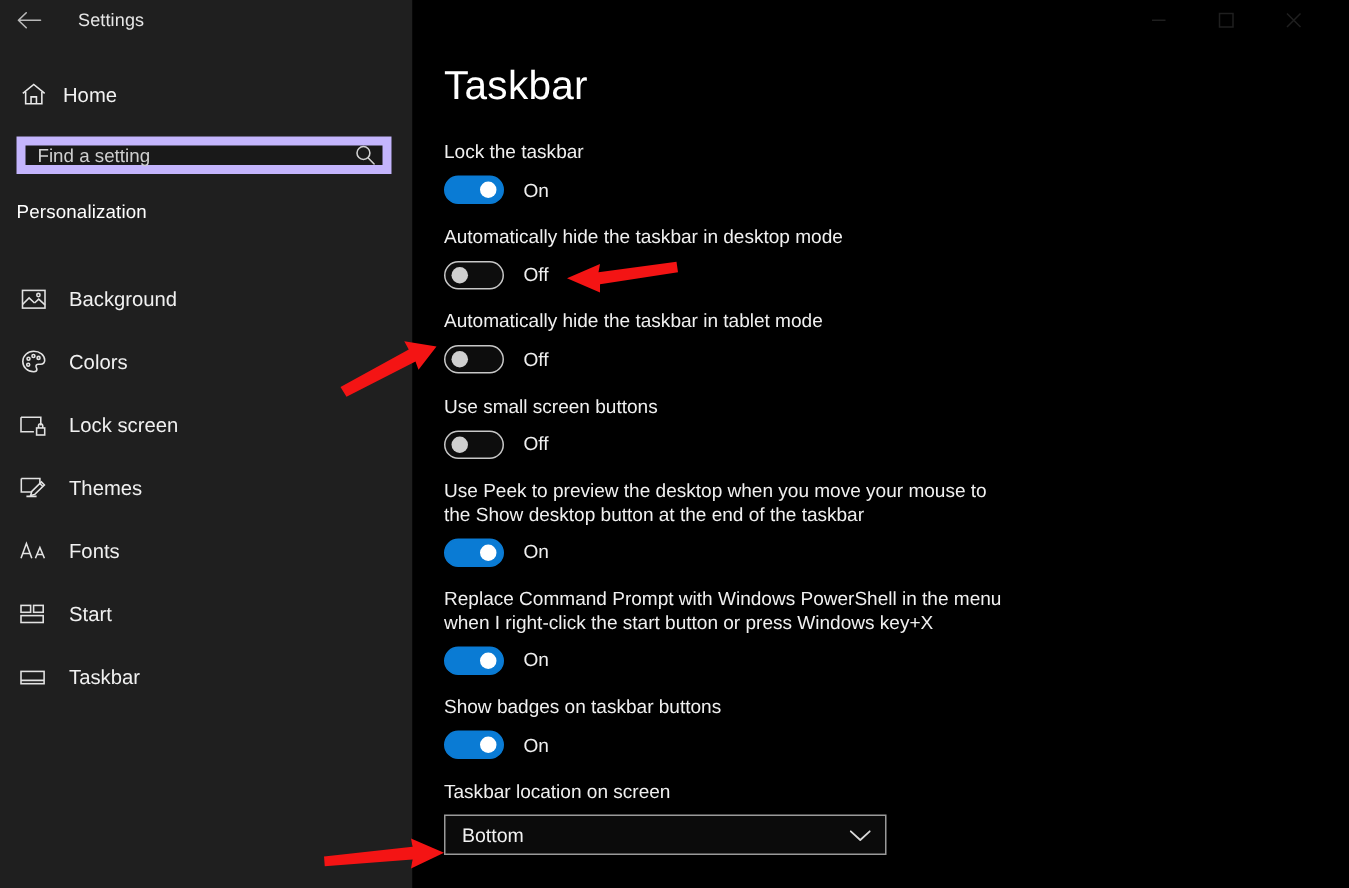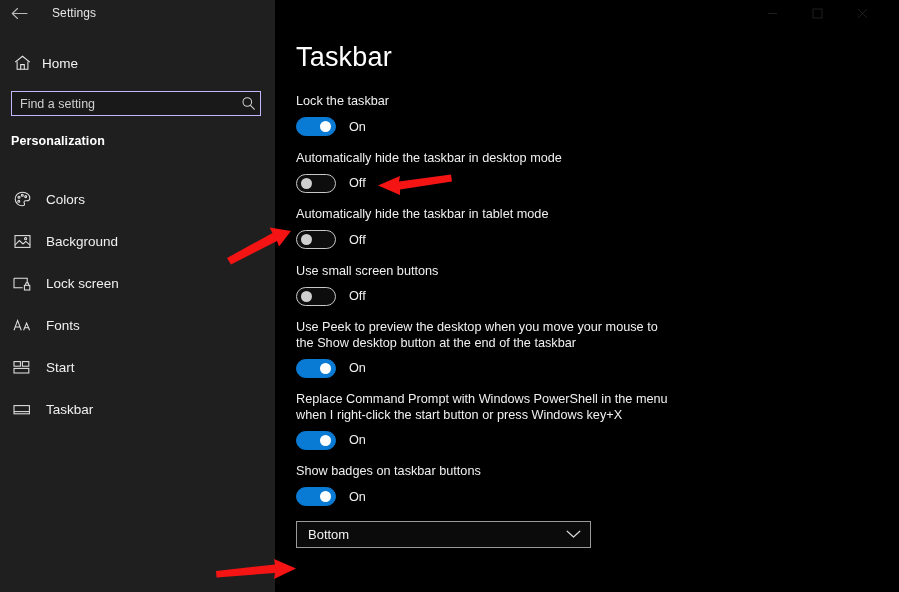--- a/index.html
+++ b/index.html
@@ -95,21 +95,21 @@
   .home-label {
     font-size: 13.5px;
     color: #f2f2f2;
     margin-left: 2px;
   }
   .search-wrap {
     position: absolute;
     top: 65px; left: 11px;
     width: 250px;
     height: 25px;
-    border: 1px solid #c4b5fd;
+    border: 6px solid #c4b5fd;
     background: #191919;
     display: flex;
     align-items: center;
     box-sizing: border-box;
   }
   .search-input {
     flex: 1;
     background: transparent;
     border: none;
     outline: none;
@@ -123,21 +123,21 @@
     width: 24px;
     display: flex;
     align-items: center;
     justify-content: center;
     color: #d0d0d0;
   }
   .section-title {
     position: absolute;
     top: 108px; left: 11px;
     font-size: 12.5px;
-    font-weight: bold;
+    font-weight: normal;
     color: #ffffff;
     letter-spacing: .1px;
   }
   .navlist {
     position: absolute;
     top: 152px; left: 0;
     width: 275px;
   }
   .navitem {
     height: 42px;
@@ -315,54 +315,65 @@
       </svg>
     </div>
   </div>
 
   <div class="section-title">Personalization</div>
 
   <div class="navlist">
 
     <div class="navitem">
       <div class="nav-icon">
+        <svg width="17" height="15" viewBox="0 0 17 15" fill="none" stroke="currentColor" stroke-width="1.05">
+          <rect x="1" y="1.6" width="15" height="11.8"></rect>
+          <path d="M1 11 L5.4 6.6 L9 10"></path>
+          <path d="M9 10 L11.8 7.4 L16 11.2"></path>
+          <circle cx="11.6" cy="4.7" r="1.1"></circle>
+        </svg>
+      </div>
+      <div class="nav-label">Background</div>
+    </div>
+
+    <div class="navitem">
+      <div class="nav-icon">
         <svg width="17" height="16" viewBox="0 0 17 16" fill="none" stroke="currentColor" stroke-width="1.05">
           <path d="M8.5 1.2 C4.4 1.2 1.2 4.2 1.2 8 C1.2 11.8 4.4 14.8 8.5 14.8 C9.9 14.8 10.6 14 10.6 13.2 C10.6 12.4 10 12 10 11.2 C10 10.4 10.7 9.8 11.6 9.8 H13 C14.9 9.8 15.8 8.8 15.8 7.2 C15.8 3.9 12.6 1.2 8.5 1.2 Z"></path>
           <circle cx="5" cy="6.2" r="1"></circle>
           <circle cx="8.3" cy="4.3" r="1"></circle>
           <circle cx="11.7" cy="5.6" r="1"></circle>
           <circle cx="4.8" cy="10.2" r="1"></circle>
         </svg>
       </div>
       <div class="nav-label">Colors</div>
     </div>
 
     <div class="navitem">
       <div class="nav-icon">
-        <svg width="17" height="15" viewBox="0 0 17 15" fill="none" stroke="currentColor" stroke-width="1.05">
-          <rect x="1" y="1.6" width="15" height="11.8"></rect>
-          <path d="M1 11 L5.4 6.6 L9 10"></path>
-          <path d="M9 10 L11.8 7.4 L16 11.2"></path>
-          <circle cx="11.6" cy="4.7" r="1.1"></circle>
-        </svg>
-      </div>
-      <div class="nav-label">Background</div>
-    </div>
-
-    <div class="navitem">
-      <div class="nav-icon">
         <svg width="18" height="15" viewBox="0 0 18 15" fill="none" stroke="currentColor" stroke-width="1.05">
           <path d="M1 2.2 H14.2 V7.6 M1 2.2 V11.8 H9.6"></path>
           <rect x="11.4" y="9.3" width="5.4" height="4.7"></rect>
           <path d="M12.7 9.3 V7.9 a1.4 1.4 0 0 1 2.8 0 V9.3"></path>
         </svg>
       </div>
       <div class="nav-label">Lock screen</div>
     </div>
 
+    <div class="navitem">
+      <div class="nav-icon">
+        <svg width="18" height="16" viewBox="0 0 18 16" fill="none" stroke="currentColor" stroke-width="1.05">
+          <path d="M1.2 2 H13.6 V6.2 M1.2 2 V11 H8.4"></path>
+          <path d="M4.6 13.9 H11.4"></path>
+          <path d="M8.2 10.6 L14.6 4.3 L16.6 6.3 L10.2 12.6 L7.4 13.4 Z" fill="none"></path>
+          <path d="M13.6 5.3 L15.6 7.3"></path>
+        </svg>
+      </div>
+      <div class="nav-label">Themes</div>
+    </div>
 
     <div class="navitem">
       <div class="nav-icon">
         <svg width="19" height="15" viewBox="0 0 19 15" fill="none" stroke="currentColor" stroke-width="1.05">
           <path d="M1 12.2 L4.6 2.4 L8.2 12.2"></path>
           <path d="M2.3 9 H7"></path>
           <path d="M10.6 12.2 L13.6 5 L16.6 12.2"></path>
           <path d="M11.7 9.7 H15.5"></path>
         </svg>
       </div>
@@ -462,20 +473,21 @@
       <div class="setting-label">Show badges on taskbar buttons</div>
       <div class="toggle-row">
         <div class="toggle on">
             <span class="knob"></span>
           </div>
         <div class="toggle-state">On</div>
       </div>
     </div>
 
     <div class="setting">
+      <div class="setting-label">Taskbar location on screen</div>
       <div class="dropdown">
         <span class="dropdown-value">Bottom</span>
         <span class="dropdown-chevron">
           <svg width="15" height="10" viewBox="0 0 15 10" fill="none" stroke="currentColor" stroke-width="1.2">
             <path d="M1.2 2.2 L7.5 8 L13.8 2.2" stroke-linecap="round" stroke-linejoin="round"></path>
           </svg>
         </span>
       </div>
     </div>
 

